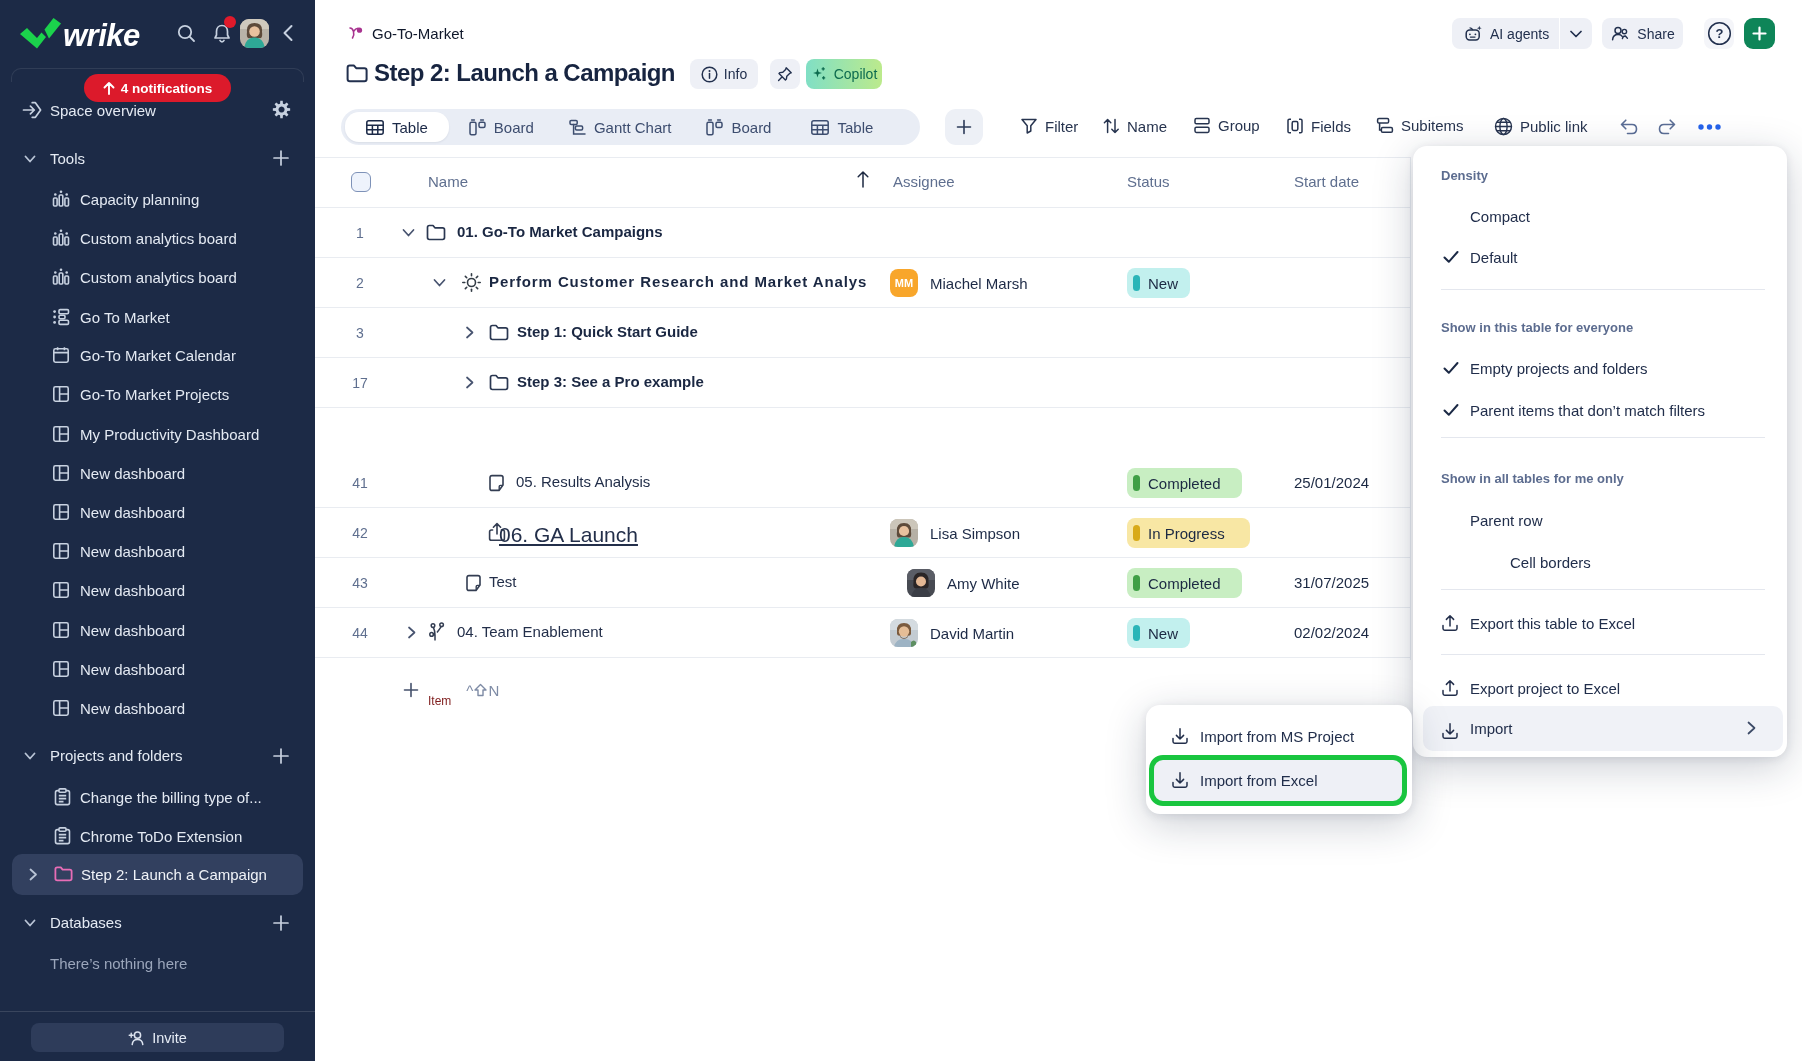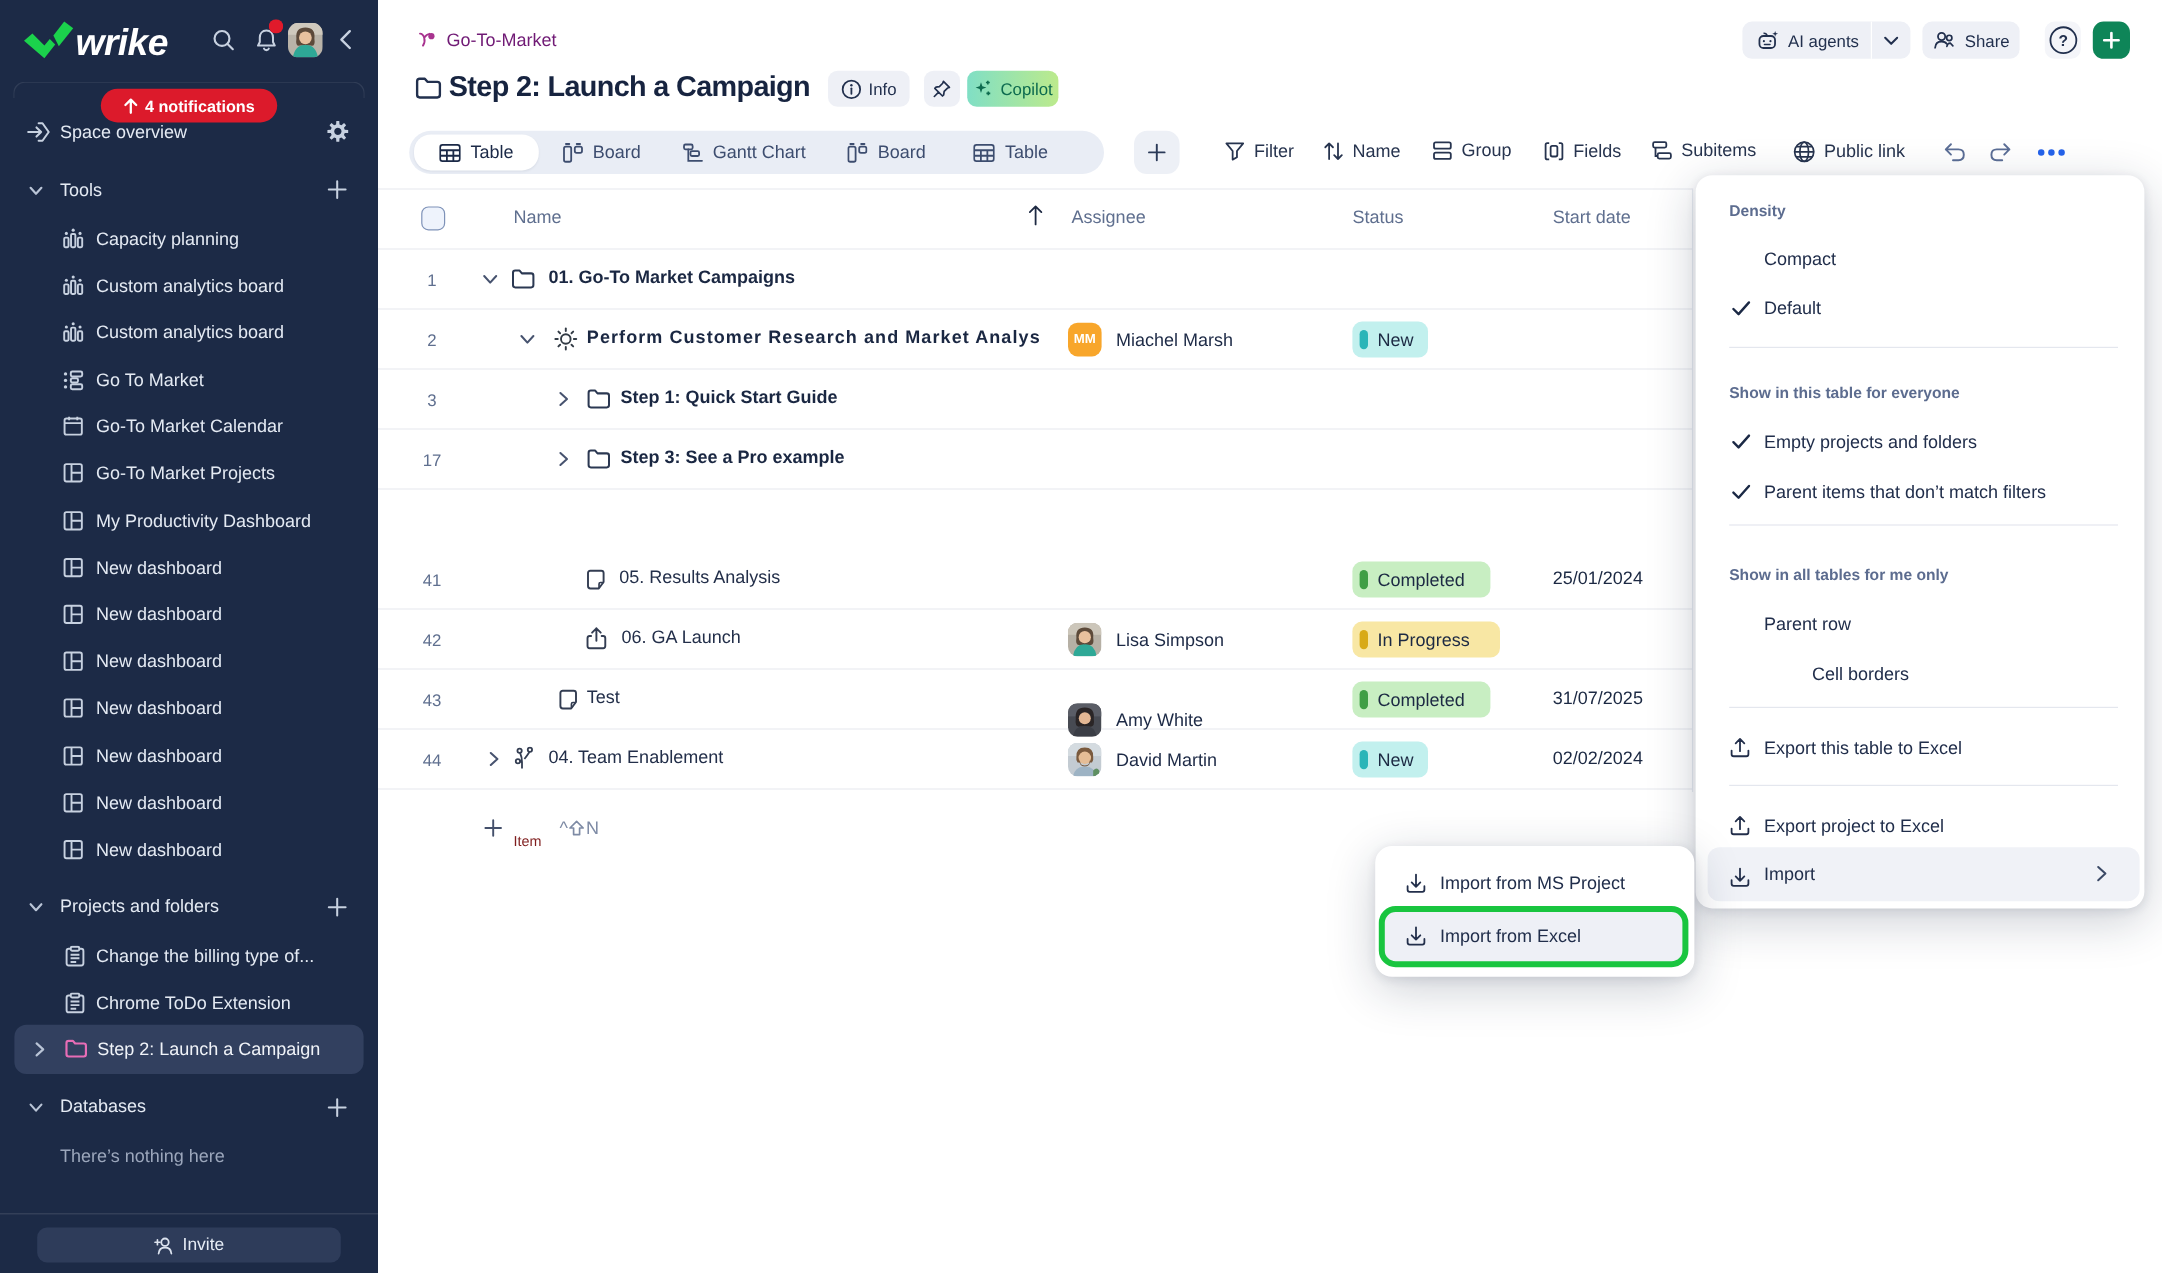--- a/index.html
+++ b/index.html
@@ -14,21 +14,21 @@
   .sb-text { font-size:15px; color:#e4eaf3; white-space:nowrap; }
   .sb-muted { color:#9ba6bb; }
   .notif { position:absolute; left:84px; top:74px; width:147px; height:28px; background:#dc1a2b; border-radius:14px; display:flex; align-items:center; justify-content:center; gap:6px; color:#fff; font-size:13.5px; font-weight:700; }
   .spacecard { position:absolute; left:11px; top:68px; width:293px; height:14px; border:1px solid rgba(255,255,255,0.09); border-bottom:none; border-radius:10px 10px 0 0; }
   .hl { position:absolute; left:12px; top:854px; width:291px; height:41px; background:#32405f; border-radius:10px; }
   .invite { position:absolute; left:31px; top:1023px; width:253px; height:29px; background:#2e3c5a; border-radius:8px; display:flex; align-items:center; justify-content:center; gap:7px; font-size:14.5px; color:#e6ecf5; }
   .sb-sep { position:absolute; left:0; top:1011px; width:315px; height:1px; background:rgba(255,255,255,0.13); }
 
   
   #main { position:absolute; left:315px; top:0; width:1487px; height:1061px; background:#fff; }
-  .crumb { position:absolute; left:57px; top:25px; display:flex; align-items:center; gap:10px; font-size:15px; color:#701a75; }
+  .crumb { position:absolute; left:57px; top:25px; display:flex; align-items:center; gap:10px; font-size:15px; color:#0f172a; }
   .title { position:absolute; left:31px; top:59px; display:flex; align-items:center; }
   .title h1 { font-size:24px; font-weight:700; color:#172440; letter-spacing:-0.55px; }
   .pill { display:inline-flex; align-items:center; justify-content:center; background:#eef0f6; border-radius:8px; height:30px; font-size:14px; color:#22304e; }
   .copilot { background:linear-gradient(90deg,#80dfc5,#bcea8c); color:#0d6b4f; font-weight:400; }
 
   .tabs { position:absolute; left:26px; top:109px; height:36px; background:#e9edf5; border-radius:18px; display:flex; align-items:center; padding:0 27px 0 4px; }
   .tab { display:flex; align-items:center; gap:8px; font-size:15px; color:#3d4d6f; padding:0 20px; height:36px; }
   .tab.sel { background:#fff; border-radius:14px; height:30px; color:#1b2947; font-weight:400; box-shadow:0 1px 2px rgba(30,40,70,0.08); padding:0 21px; }
   .tbtn { display:flex; align-items:center; gap:7px; font-size:15px; color:#27344f; }
 
@@ -553,41 +553,41 @@
     <div class="status" style="top:10px;background:#c8eec2;width:115px;"><span class="bar" style="background:#3f9f45;"></span>Completed</div>
     <div class="date" style="top:16px;">25/01/2024</div>
   </div>
 
   <div class="row" style="top:508px;">
     <div class="rnum" style="top:17px;">42</div>
     <svg class="abs" style="left:173px;top:14px;" width="18" height="20" viewBox="0 0 18 20">
           <path d="M9 1.6 L9 12 M9 1.6 L5.4 5.2 M9 1.6 L12.6 5.2" fill="none" stroke="#333d52" stroke-width="1.6" stroke-linecap="round" stroke-linejoin="round"></path>
           <path d="M4.6 8 L3.4 8 Q1.6 8 1.6 9.8 L1.6 16.4 Q1.6 18.2 3.4 18.2 L14.6 18.2 Q16.4 18.2 16.4 16.4 L16.4 9.8 Q16.4 8 14.6 8 L13.4 8" fill="none" stroke="#333d52" stroke-width="1.6" stroke-linecap="round"></path>
         </svg>
-    <div class="abs reg" style="left:203px;top:15px;font-size:15px;">06. GA Launch</div>
+    <div class="abs reg" style="left:184px;top:15px;font-size:21px;text-decoration:underline;">06. GA Launch</div>
     <div class="assignee" style="top:11px;"><div class="av">
             <svg width="28" height="28" viewBox="0 0 28 28">
               <rect width="28" height="28" fill="#b6b0a5"></rect>
               <rect width="28" height="10" fill="#ccc6ba"></rect>
               <path d="M7 12.5 Q6 4 14 4 Q22 4 21 12.5 Q22 19 18.5 18.5 L9.5 18.5 Q6 19 7 12.5Z" fill="#5d4a3a"></path>
               <circle cx="14" cy="12" r="5.1" fill="#e8c19e"></circle>
               <path d="M4 28 Q6 17.5 14 18 Q22 17.5 24 28 Z" fill="#2ea896"></path>
             </svg>
           </div>Lisa Simpson</div>
     <div class="status" style="top:10px;background:#f8e7a4;width:123px;"><span class="bar" style="background:#d8aa18;"></span>In Progress</div>
   </div>
 
   <div class="row" style="top:558px;">
     <div class="rnum" style="top:17px;">43</div>
     <svg class="abs" style="left:150px;top:16px;" width="17" height="18" viewBox="0 0 17 18">
           <path d="M2 3.6 Q2 1.6 4 1.6 L13 1.6 Q15 1.6 15 3.6 L15 11 L11 16.4 L4 16.4 Q2 16.4 2 14.4 Z" fill="none" stroke="#333d52" stroke-width="1.6" stroke-linejoin="round"></path>
           <path d="M15 11.4 L12.4 11.4 Q11.2 11.4 11.2 12.6 L11.2 16" fill="none" stroke="#333d52" stroke-width="1.4"></path>
         </svg>
     <div class="abs reg" style="left:174px;top:15px;font-size:15px;">Test</div>
-    <div class="assignee" style="top:28px;"><div class="av">
+    <div class="assignee" style="top:11px;margin-left:17px;"><div class="av">
             <svg width="28" height="28" viewBox="0 0 28 28">
               <rect width="28" height="28" fill="#474a52"></rect>
               <rect width="28" height="11" fill="#5a5d66"></rect>
               <path d="M6.5 13 Q5.5 3.5 14 3.5 Q22.5 3.5 21.5 13 Q22.5 20 18.5 19.5 L9.5 19.5 Q5.5 20 6.5 13Z" fill="#2a2526"></path>
               <circle cx="14" cy="12.5" r="5" fill="#e3b794"></circle>
               <path d="M4 28 Q6 18.5 14 19 Q22 18.5 24 28 Z" fill="#3a3d45"></path>
             </svg>
           </div>Amy White</div>
     <div class="status" style="top:10px;background:#c8eec2;width:115px;"><span class="bar" style="background:#3f9f45;"></span>Completed</div>
     <div class="date" style="top:16px;">31/07/2025</div>

